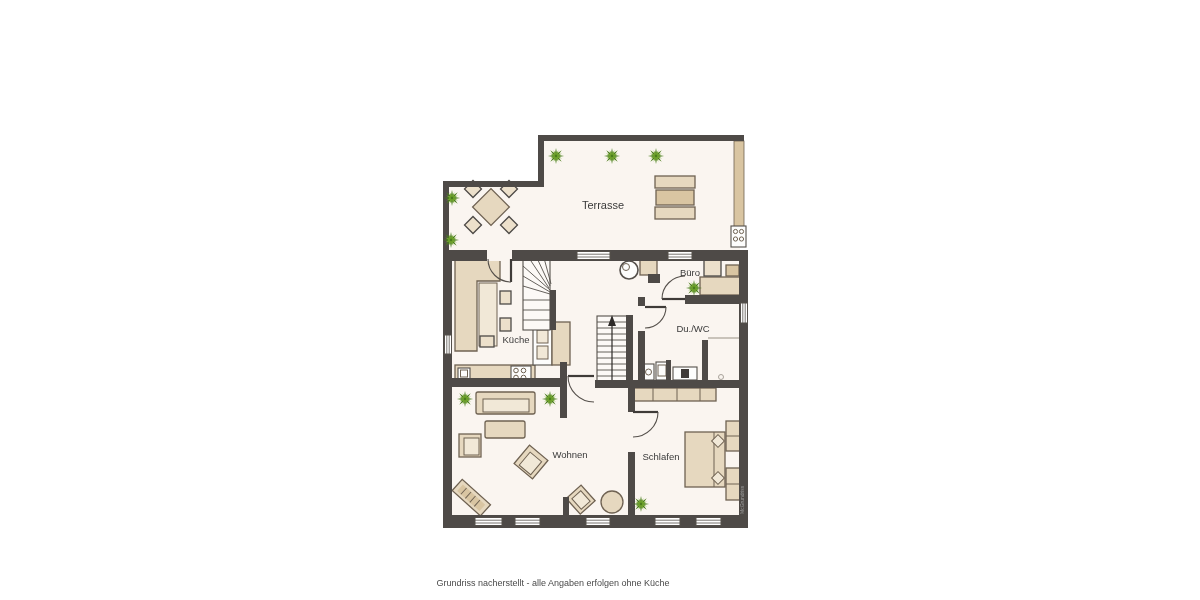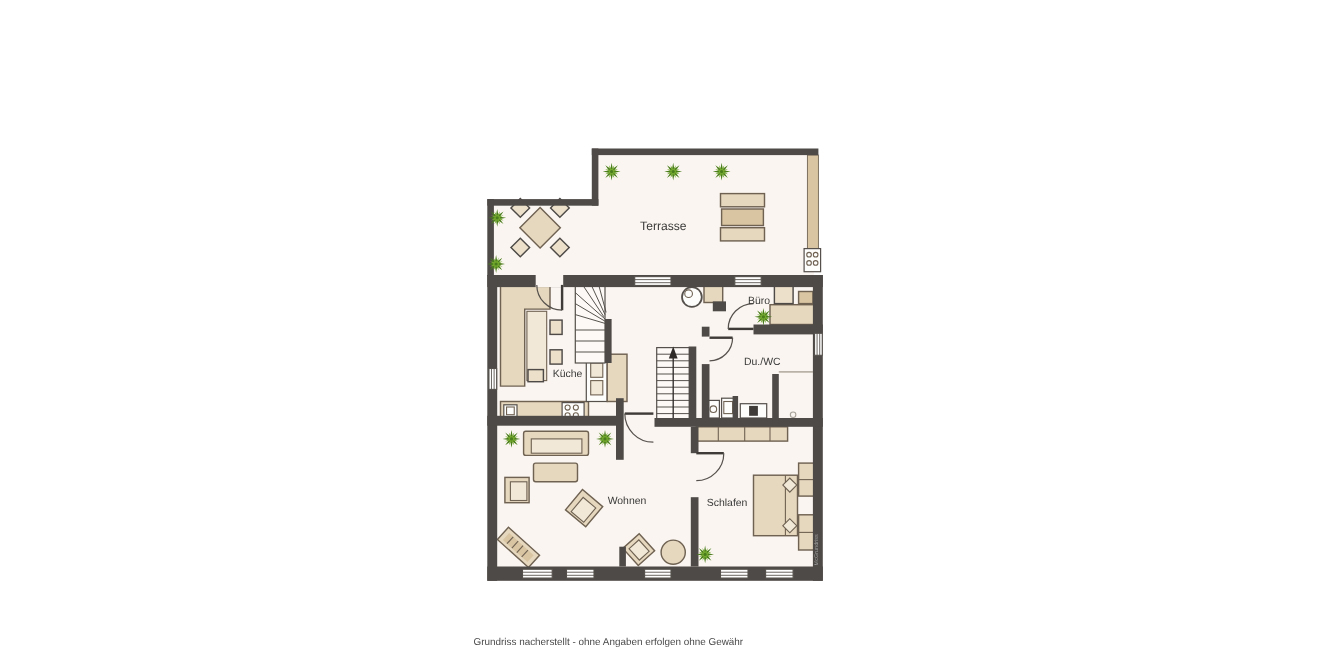--- a/index.html
+++ b/index.html
@@ -318,14 +318,14 @@
   <text class="room-label big" x="603" y="209" text-anchor="middle">Terrasse</text>
   <text class="room-label" x="516" y="343" text-anchor="middle">Küche</text>
   <text class="room-label" x="690" y="276" text-anchor="middle">Büro</text>
   <text class="room-label" x="693" y="332" text-anchor="middle">Du./WC</text>
   <text class="room-label" x="570" y="458" text-anchor="middle">Wohnen</text>
   <text class="room-label" x="661" y="460" text-anchor="middle">Schlafen</text>
 
   <text class="watermark" x="744" y="514" transform="rotate(-90 744 514)">McGrundriss</text>
 </svg>
 
-<div id="caption">Grundriss nacherstellt - ohne Angaben erfolgen ohne Gewähr</div>
+<div id="caption">Grundriss nacherstellt - alle Angaben erfolgen ohne Küche</div>
 </div>
 
 </body></html>

